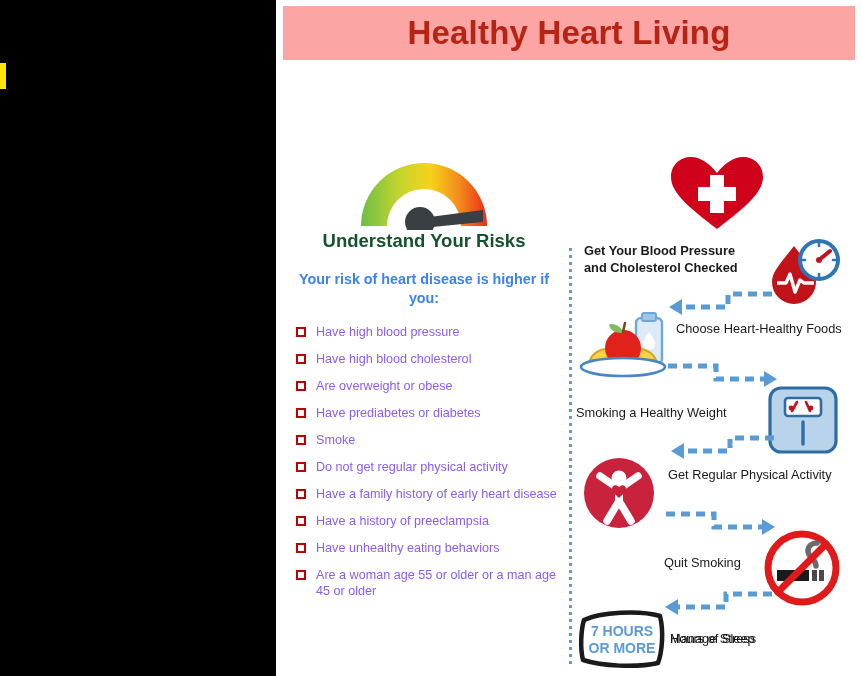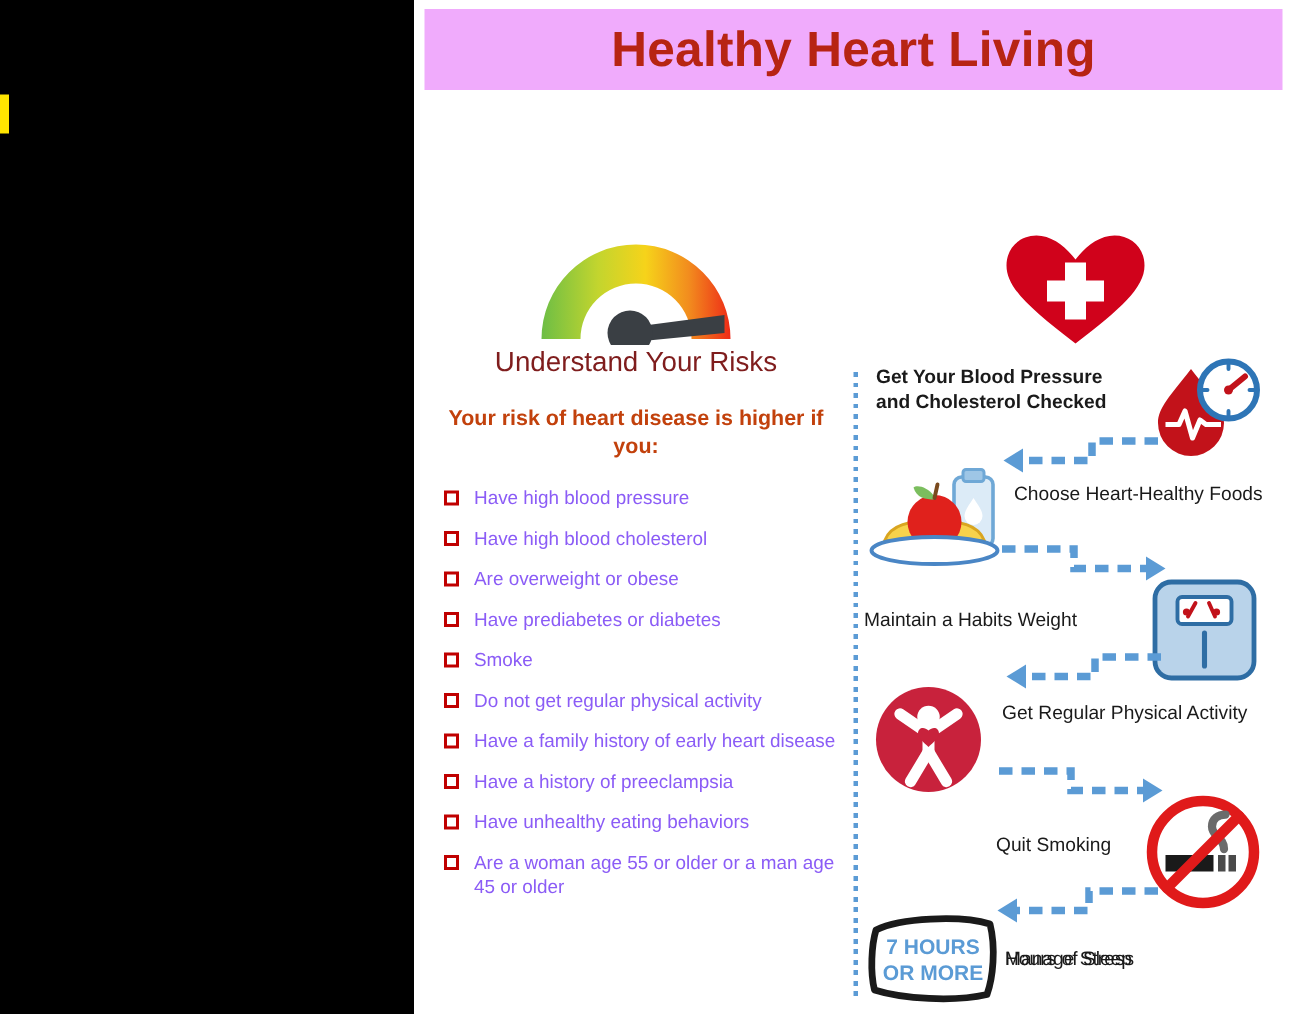--- a/index.html
+++ b/index.html
@@ -27,21 +27,21 @@
   }
   
   #poster {
     position: absolute; left: 276px; top: 0;
     width: 586px; height: 676px;
     background: #FFFFFF;
   }
   #title-band {
     position: absolute; left: 7px; top: 6px;
     width: 572px; height: 54px;
-    background: #f0abfc;
+    background: #fca5a5;
     display: flex; align-items: center; justify-content: center;
   }
   #poster-title {
     color: #B72413;
     font-size: 33px;
     font-weight: bold;
     letter-spacing: .2px;
     white-space: nowrap;
   }
   #intro {
@@ -61,28 +61,28 @@
       to bottom, #5B9BD5 0px, #5B9BD5 3px,
       rgba(255,255,255,0) 3px, rgba(255,255,255,0) 7px);
   }
   
   .col { position: absolute; top: 155px; }
   #col-left  { left: 8px;   width: 280px; }
   #col-right { left: 300px; width: 282px; }
 
   .col-heading {
     text-align: center;
-    color: #7f1d1d;
+    color: #14532d;
     font-size: 18.5px;
-    font-weight: normal;
+    font-weight: bold;
   }
   #risks-subtitle {
     margin-top: 18px;
     text-align: center;
-    color: #c2410c;
+    color: #3b82f6;
     font-size: 14.3px;
     font-weight: bold;
     line-height: 19px;
   }
   
   #gauge-wrap {
     height: 75px;
     display: flex; align-items: flex-end; justify-content: center;
   }
   
@@ -269,21 +269,21 @@
           </div>
           <div class="habit-label" style="left:100px; top:8px; width:175px;">Choose Heart-Healthy Foods</div>
 
           <svg class="arrow" style="left:88px; top:50px;" width="118" height="26" viewBox="0 0 118 26">
             <path d="M4,4 L52,4 L52,17 L100,17" stroke="#5B9BD5" stroke-width="5" fill="none" stroke-dasharray="9 6"></path>
             <path d="M100,9 L113,17 L100,25 Z" fill="#5B9BD5"></path>
           </svg>
         </div>
 
         <div class="habit-row" style="top:148px;">
-          <div class="habit-label" style="left:0px; top:18px; width:180px;">Maintain a Habits Weight</div>
+          <div class="habit-label" style="left:0px; top:18px; width:180px;">Smoking a Healthy Weight</div>
           <div class="habit-icon" style="left:190px; top:-2px;">
             <svg class="icon-svg" width="74" height="72" viewBox="0 0 74 72">
               <rect x="4" y="4" width="66" height="64" rx="11" fill="#B9D3EA" stroke="#2E6DA4" stroke-width="3.2"></rect>
               <rect x="19" y="14" width="36" height="18" rx="3" fill="#FFFFFF" stroke="#2E6DA4" stroke-width="2.6"></rect>
               <path d="M26,27 L31,18" stroke="#C2121A" stroke-width="2.6" stroke-linecap="round"></path>
               <path d="M44,27 L40,18" stroke="#C2121A" stroke-width="2.6" stroke-linecap="round"></path>
               <circle cx="25" cy="24" r="2.4" fill="#C2121A"></circle>
               <circle cx="45" cy="24" r="2.4" fill="#C2121A"></circle>
               <path d="M37,38 L37,60" stroke="#2E6DA4" stroke-width="3.4" stroke-linecap="round"></path>
             </svg>

